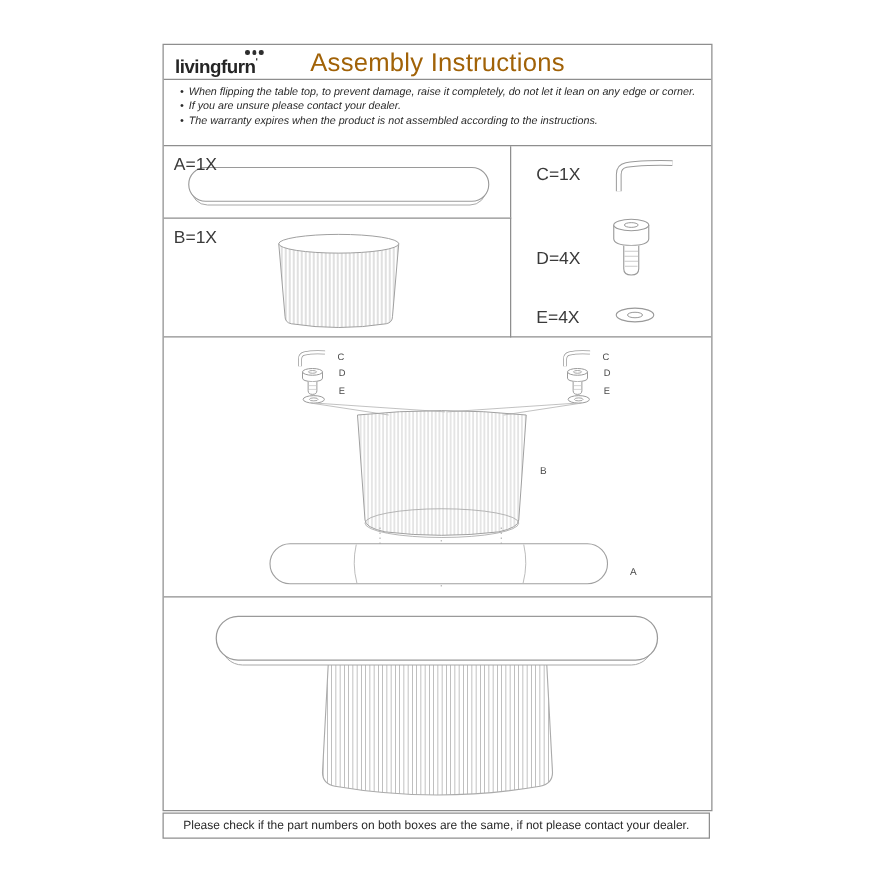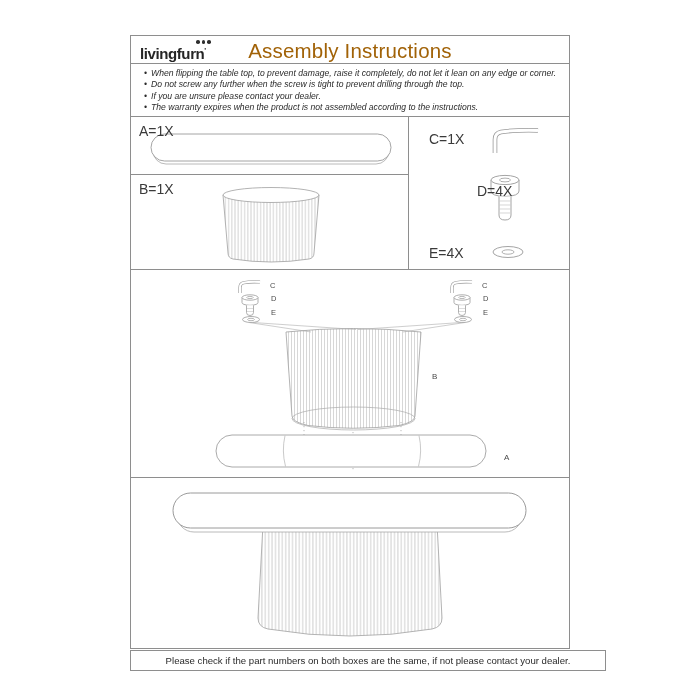--- a/index.html
+++ b/index.html
@@ -31,21 +31,21 @@
   .plabel{position:absolute;font-size:14px;color:#3a3a3a;}
 
   
   .assembly{position:absolute;left:0;top:233px;width:438px;height:208px;border-top:1px solid #8e8e8e;box-sizing:border-box;}
   .finalv{position:absolute;left:0;top:441px;width:438px;height:171px;border-top:1px solid #8e8e8e;box-sizing:border-box;}
 
   svg{display:block;}
   svg text{font-family:"Liberation Sans","DejaVu Sans",sans-serif;fill:#4a4a4a;}
 
   
-  .footer-box{position:absolute;left:130px;top:650px;width:476px;height:21px;border:1px solid #8e8e8e;box-sizing:border-box;text-align:center;font-size:9.6px;color:#2a2a2a;line-height:19px;white-space:nowrap;background:#fff;}
+  .footer-box{position:absolute;left:130px;top:650px;width:438px;height:21px;border:1px solid #8e8e8e;box-sizing:border-box;text-align:center;font-size:9.6px;color:#2a2a2a;line-height:19px;white-space:nowrap;background:#fff;}
 </style>
 </head>
 <body>
 
 <div class="page">
   <div class="doc">
 
     <div class="hdr">
       <div class="logo-wrap">
         <div class="logo-dots">
@@ -54,21 +54,20 @@
             <span></span>
           </div>
         <div class="logo"><span>livingfurn</span><span class="logo-mark">'</span></div>
       </div>
       <div class="title">Assembly Instructions</div>
     </div>
 
     <div class="warn">
       <ul>
         <li>When flipping the table top, to prevent damage, raise it completely, do not let it lean on any edge or corner.</li>
-        <li>Do not screw any further when the screw is tight to prevent drilling through the top.</li>
         <li>If you are unsure please contact your dealer.</li>
         <li>The warranty expires when the product is not assembled according to the instructions.</li>
       </ul>
     </div>
 
     <div class="parts">
 
       <div class="cellA">
         <div class="plabel" style="left:8px;top:6px;">A=1X</div>
         <svg width="277" height="57" viewBox="0 0 277 57">
@@ -85,21 +84,21 @@
               <path d="M1.6,0 V10" stroke="#b8b8b8" stroke-width="0.7"></path>
             </pattern>
           </defs>
           <path d="M92,20 L97,78 Q97,83 102,84 Q140,90 178,84 Q183,83 183,78 L188,20 Z" fill="url(#fluteB)" stroke="#a0a0a0" stroke-width="0.8"></path>
           <ellipse cx="140" cy="20" rx="48" ry="7.5" fill="#fff" stroke="#a0a0a0" stroke-width="0.8"></ellipse>
         </svg>
       </div>
 
       <div class="colR">
         <div class="plabel" style="left:20px;top:14px;">C=1X</div>
-        <div class="plabel" style="left:20px;top:66px;margin-left:48px;">D=4X</div>
+        <div class="plabel" style="left:20px;top:81px;">D=4X</div>
         <div class="plabel" style="left:20px;top:128px;">E=4X</div>
         <svg width="160" height="152" viewBox="0 0 160 152">
 
           <g>
             <path d="M129,13.5 C118,12.8 100,13.6 92,15 Q86,16.2 86,22.5 L86,36" fill="none" stroke="#9a9a9a" stroke-width="4.6"></path>
             <path d="M129,13.5 C118,12.8 100,13.6 92,15 Q86,16.2 86,22.5 L86,36" fill="none" stroke="#ffffff" stroke-width="3"></path>
           </g>
 
           <g>
             <path d="M82,63 L82,74 Q82,79 96,79.5 Q110,79 110,74 L110,63" fill="#fff" stroke="#9a9a9a" stroke-width="0.9"></path>

